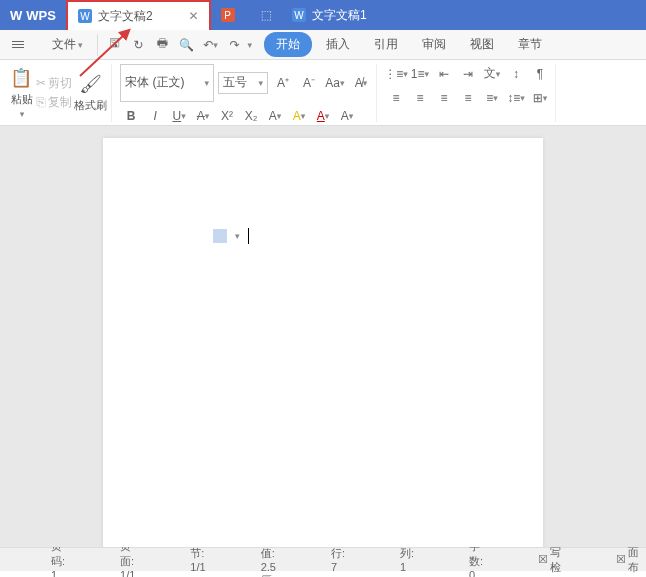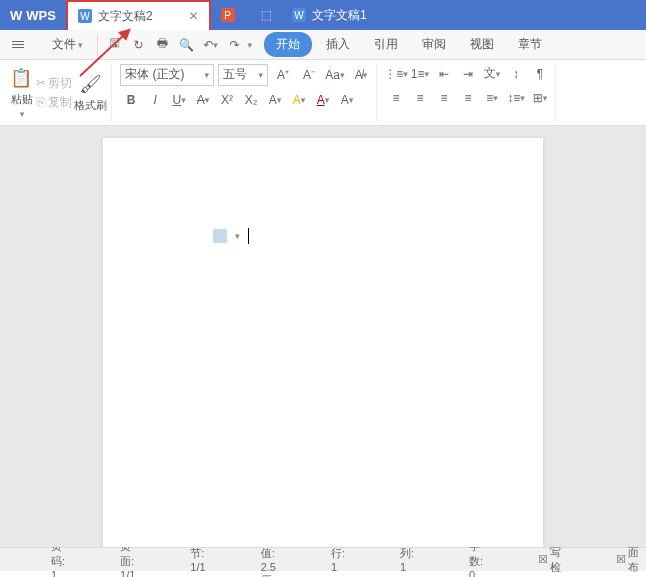--- a/index.html
+++ b/index.html
@@ -26,21 +26,21 @@
 .menu-tab { padding: 6px 10px; color: #555; cursor: pointer; }
 .menu-tab.active { background: #4a8ce0; color: #fff; border-radius: 12px; padding: 4px 12px; }
 
 .ribbon { height: 66px; background: #fff; border-bottom: 1px solid #ddd; display: flex; align-items: center; padding: 4px 6px; gap: 4px; }
 .ribbon-group { display: flex; align-items: center; gap: 2px; padding: 0 4px; border-right: 1px solid #eee; height: 58px; }
 .vgroup { display: flex; flex-direction: column; align-items: center; justify-content: center; gap: 2px; }
 .big-btn { display: flex; flex-direction: column; align-items: center; gap: 2px; color: #555; font-size: 11px; }
 .big-icon { width: 24px; height: 24px; display: flex; align-items: center; justify-content: center; font-size: 18px; }
 .small-row { display: flex; align-items: center; gap: 2px; }
 .small-btn { width: 22px; height: 20px; display: flex; align-items: center; justify-content: center; color: #666; font-size: 12px; cursor: pointer; border: 1px solid transparent; }
-.font-select { height: 22px; border: 1px solid #ccc; padding: 0 4px; font-size: 12px; display: flex; align-items: center; gap: 20px; color: #555; }
+.font-select { height: 38px; border: 1px solid #ccc; padding: 0 4px; font-size: 12px; display: flex; align-items: center; gap: 20px; color: #555; }
 .size-select { height: 22px; width: 50px; border: 1px solid #ccc; padding: 0 4px; font-size: 12px; display: flex; align-items: center; justify-content: space-between; color: #555; }
 .dd { color: #888; font-size: 9px; }
 
 .document-area { height: 421px; background: #e8e8e8; display: flex; justify-content: center; overflow: hidden; position: relative; }
 .page { width: 440px; background: #fff; margin-top: 12px; box-shadow: 0 0 4px rgba(0,0,0,0.1); position: relative; height: 500px; }
 .cursor-mark { position: absolute; top: 90px; left: 110px; display: flex; align-items: center; gap: 8px; }
 .page-icon { width: 14px; height: 14px; background: #c5d8f0; }
 .text-cursor { width: 1px; height: 16px; background: #000; }
 
 .arrow { position: absolute; top: 26px; left: 70px; pointer-events: none; z-index: 10; }
@@ -205,21 +205,21 @@
       <span class="text-cursor"></span>
     </div>
   </div>
 </div>
 
 <div class="statusbar">
   <span class="status-item">页码: 1</span>
   <span class="status-item">页面: 1/1</span>
   <span class="status-item">节: 1/1</span>
   <span class="status-item">设置值: 2.5厘米</span>
-  <span class="status-item">行: 1</span>
+  <span class="status-item">行: 7</span>
   <span class="status-item">列: 1</span>
   <span class="status-item">字数: 0</span>
   <span class="status-item">
       <span>☒</span>
       <span>拼写检查</span>
     </span>
   <span class="status-item">
       <span>☒</span>
       <span>页面布局</span>
     </span>

